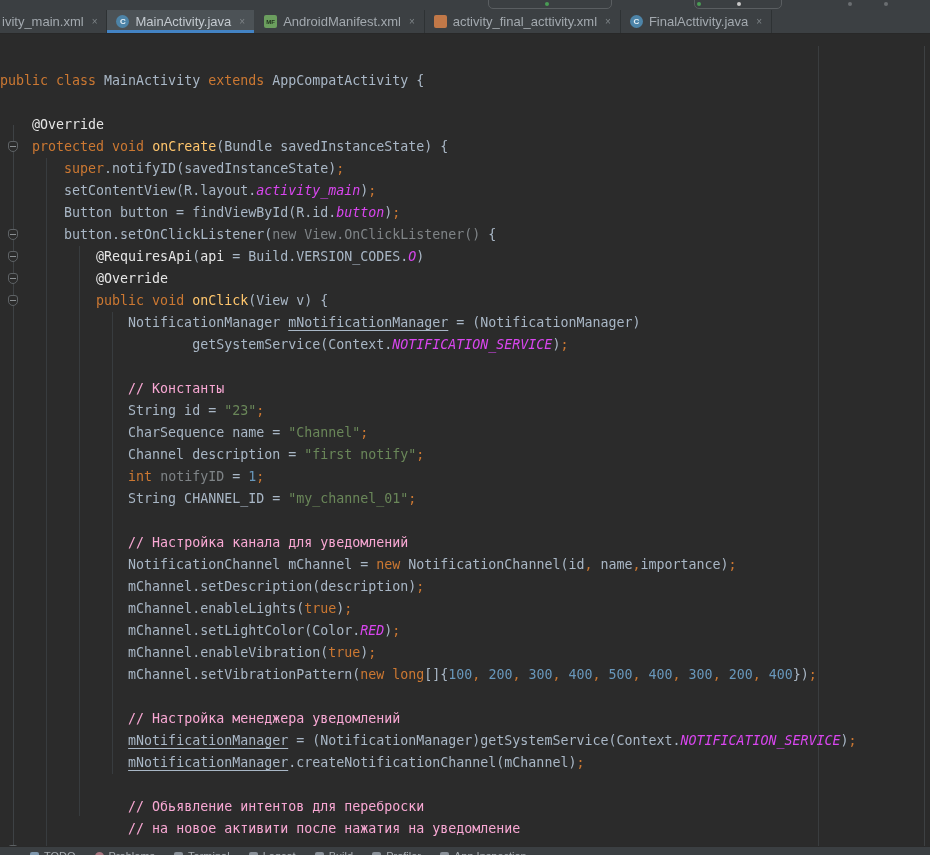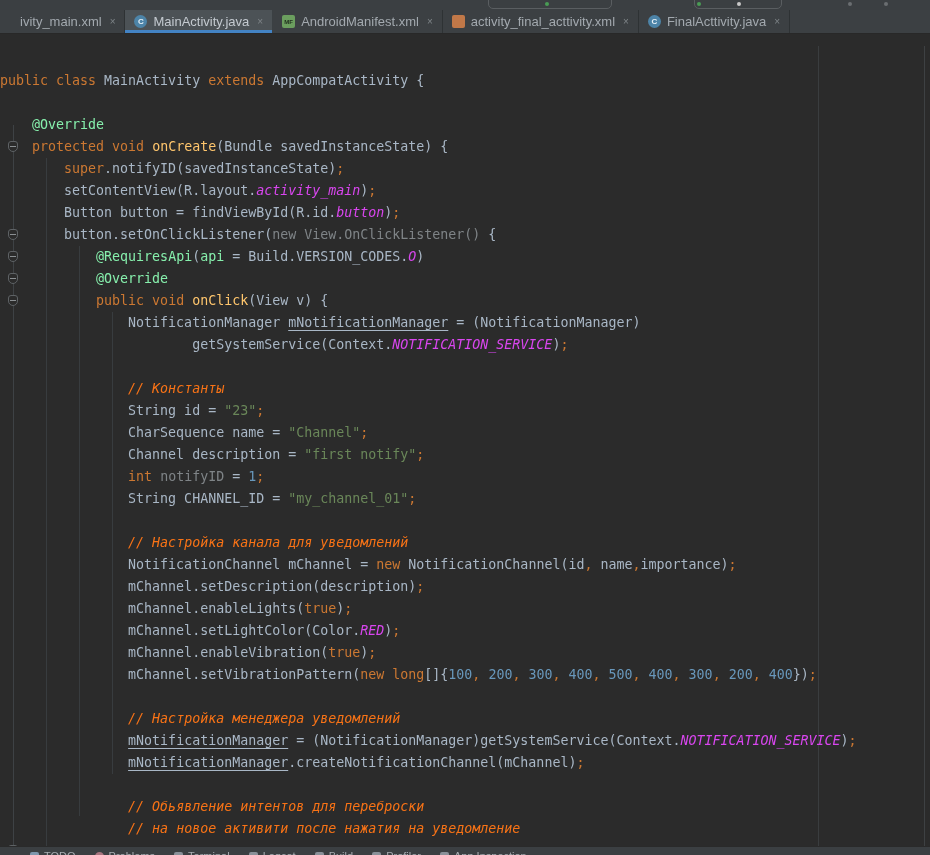--- a/index.html
+++ b/index.html
@@ -6,40 +6,40 @@
   body{width:930px;height:855px;overflow:hidden;background:#2B2B2B;font-family:"Liberation Sans",sans-serif;position:relative;}
 
   
   .top-strip{position:absolute;left:0;top:0;width:930px;height:10px;background:#3B3F42;overflow:hidden;}
   .tool-group{position:absolute;top:-9px;height:16px;border:1px solid #5A5E61;border-radius:5px;}
   .dot{position:absolute;width:4px;height:4px;border-radius:50%;top:2px;}
 
   
   .tab-bar{position:absolute;left:0;top:10px;width:930px;height:23px;background:#3C4043;border-bottom:1px solid #282828;display:flex;align-items:stretch;overflow:hidden;}
   .tab{position:relative;display:flex;align-items:center;gap:6px;padding:0 9px;font-size:13px;color:#A3A9AF;border-right:1px solid rgba(0,0,0,0.22);white-space:nowrap;cursor:default;}
-  .tab.first{padding-left:20px;text-align:center;}
+  .tab.first{padding-left:2px;text-align:center;}
   .tab.active{background:#4C5256;color:#C4CAD0;}
   .tab .underline{position:absolute;left:0;right:0;bottom:0;height:3px;background:#4383C4;}
   .tclose{color:#7E8488;font-size:10px;margin-left:2px;}
   .tic{display:inline-flex;align-items:center;justify-content:center;width:13px;height:13px;font-weight:bold;flex:none;}
   .tic.java-class{background:#4D84A8;border-radius:50%;color:#E8F2F8;font-size:8px;}
   .tic.manifest{background:#6B9E5E;border-radius:2px;color:#20301E;font-size:6px;letter-spacing:0;}
   .tic.layout{background:#C17848;border-radius:2px;color:#3A2517;font-size:6px;}
 
   
   .editor{position:absolute;left:0;top:33px;width:930px;height:813px;background:#2B2B2B;overflow:hidden;margin-top:13px;}
   .code{position:absolute;left:0;top:24px;width:930px;font-family:"DejaVu Sans Mono","Liberation Mono",monospace;font-size:13.3px;line-height:22px;}
   .cl{height:22px;white-space:pre;}
   .t-def{color:#A9B7C6;}
   .t-kw{color:#CC7832;}
   .t-fn{color:#FFC66D;}
-  .t-ann{color:#86efac;}
+  .t-ann{color:#e5e5e5;}
   .t-str{color:#6A8759;}
   .t-num{color:#6897BB;}
-  .t-cmt{color:#f97316;font-style:italic;}
+  .t-cmt{color:#f9a8d4;}
   .t-gry{color:#7F8487;}
   .t-cst{color:#d946ef;font-style:italic;}
   .t-und{color:#A9B7C6;text-decoration:underline;text-underline-offset:3px;}
 
   .fold-line{position:absolute;left:13px;top:79px;bottom:0;width:1px;background:#3E4245;}
   .guide{position:absolute;width:1px;background:#383C3F;}
   .margin-line{position:absolute;left:818px;top:0;bottom:0;width:1px;background:#3A3D3F;}
   .right-edge{position:absolute;left:924px;top:0;bottom:0;width:1px;background:#3E4143;}
   .fold{position:absolute;left:8px;width:10px;height:11px;border:1px solid #5E6265;border-radius:3px 3px 5px 5px;background:#2B2B2B;box-sizing:border-box;}
   .fold::after{content:"";position:absolute;left:1px;right:1px;top:4px;height:1px;background:#8A8F92;}

